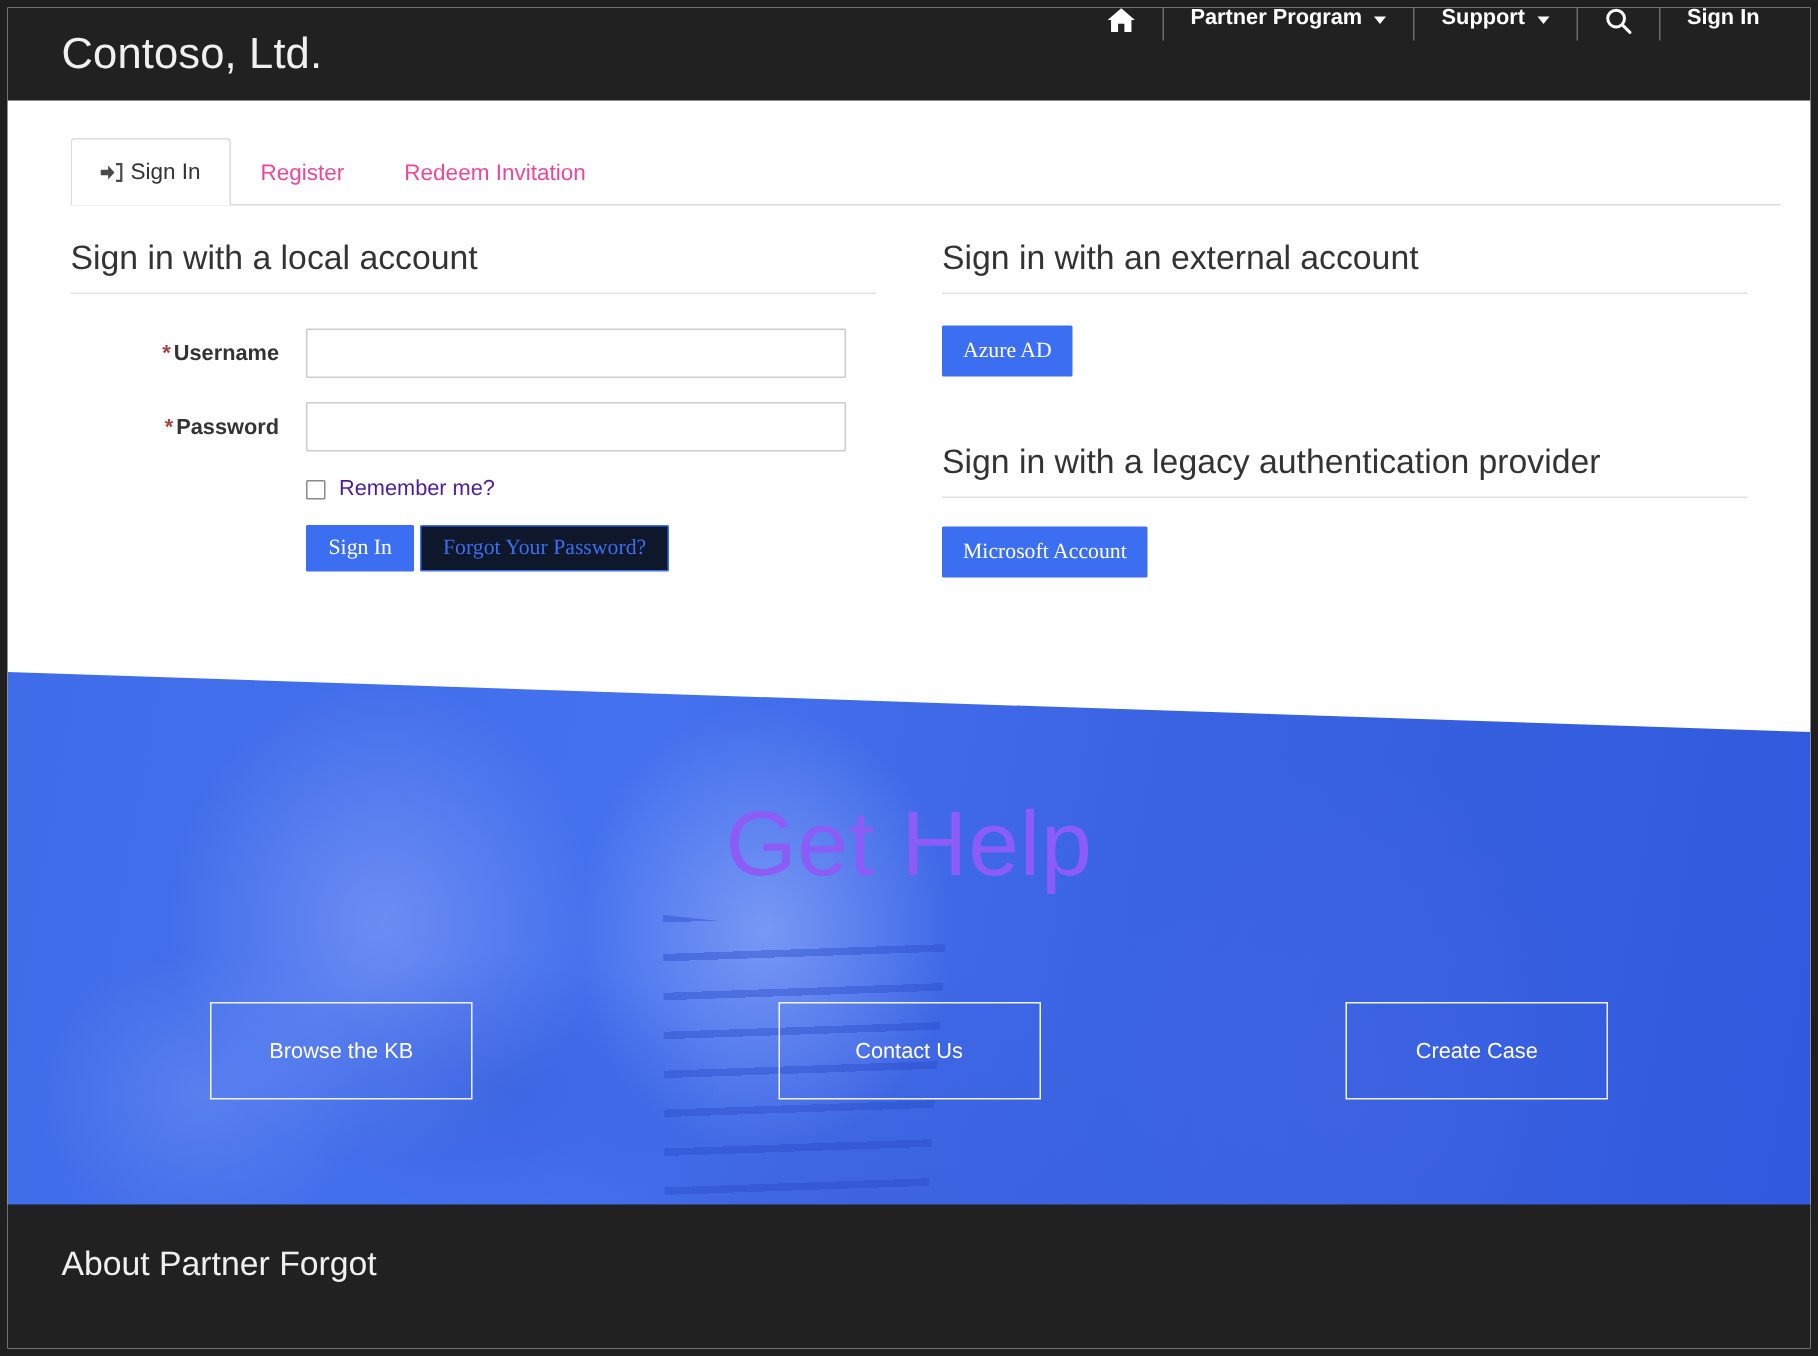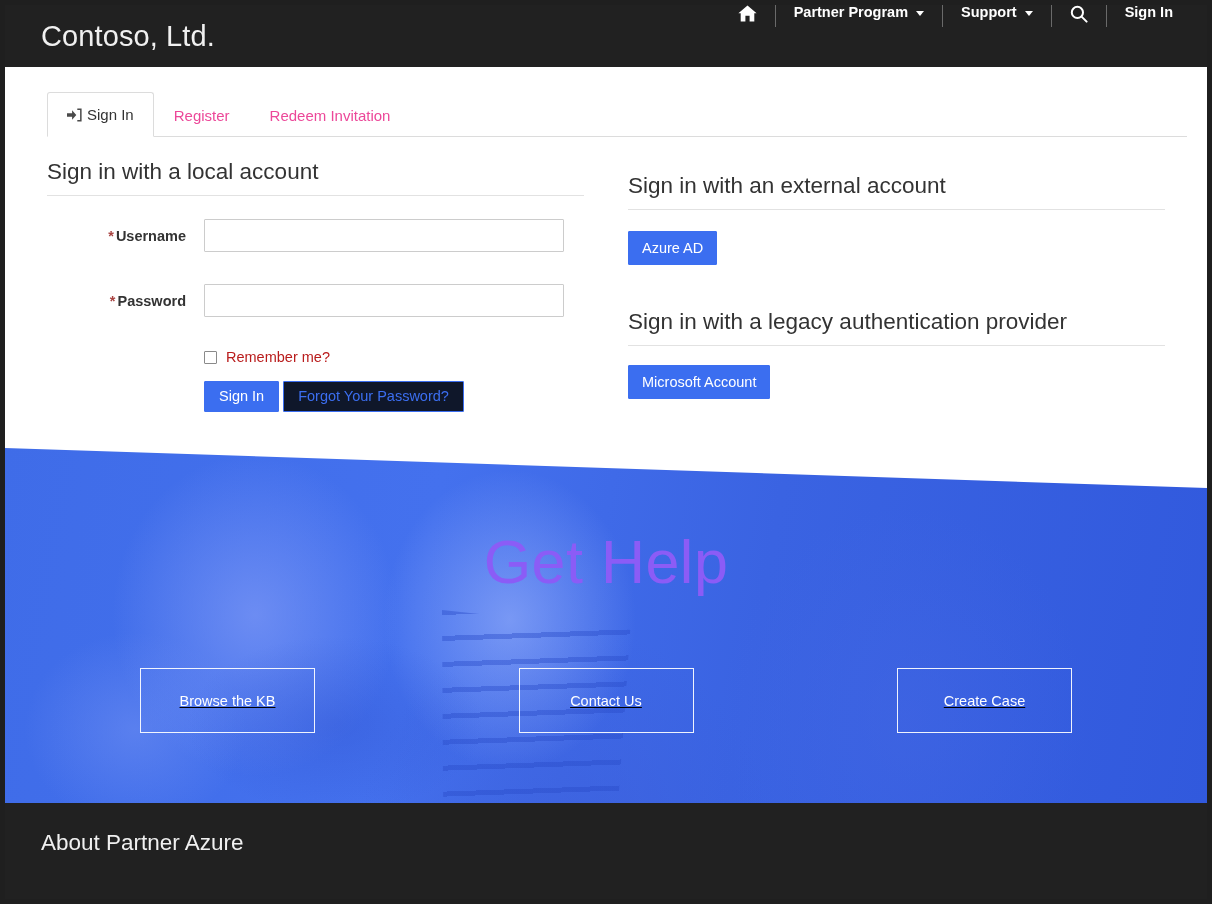--- a/index.html
+++ b/index.html
@@ -108,42 +108,41 @@
   }
   .signin-ico { color: #4a4a4a; }
 
   
   .content {
     position: absolute;
     left: 0; top: 140px;
     width: 1202px;
     display: flex;
     padding: 0 20px 0 20px;
-    align-items: center;
   }
   .col-left { width: 585px; padding: 0 22px; }
   .col-right { width: 585px; padding: 0 22px; }
 
   .sec-title {
     font-size: 22.5px;
     font-weight: 400;
     color: #333333;
     padding-bottom: 10px;
     margin: 14px 0 0 0;
     border-bottom: 1px solid #e2e2e2;
     white-space: nowrap;
   }
   .sec-title.legacy { margin-top: 44px; }
 
   
   .form { margin-top: 23px; }
   .form-row {
     display: flex;
     align-items: center;
-    margin-bottom: 32px;
+    margin-bottom: 16px;
   }
   .form-label {
     width: 157px;
     text-align: right;
     padding-right: 18px;
     font-size: 14.5px;
     font-weight: bold;
     color: #333333;
     white-space: nowrap;
   }
@@ -160,36 +159,36 @@
     outline: none;
     font-family: "Liberation Sans", sans-serif;
   }
   .form-offset { margin-left: 157px; }
   .remember {
     display: flex;
     align-items: center;
     gap: 9px;
     margin: 17px 0 0 0;
     font-size: 14.5px;
-    color: #b91c1c;
+    color: #4c1d95;
     cursor: pointer;
   }
   .cb {
     width: 13px; height: 13px;
     border: 1px solid #8a8a8a;
     background: #fff;
     display: inline-block;
     flex: 0 0 auto;
     border-radius: 1px;
   }
   .btn-row { display: flex; margin-top: 16px; }
 
   .btn {
     font-size: 14.5px;
-    font-family: Liberation Sans, sans-serif;
+    font-family: Liberation Serif, serif;
     padding: 0 14px;
     height: 31px;
     line-height: 29px;
     border-radius: 1px;
     cursor: pointer;
     white-space: nowrap;
     display: inline-block;
   }
   .btn-primary {
     background: #3b6ef0;
@@ -262,21 +261,20 @@
     letter-spacing: 0.5px;
     line-height: 1;
   }
   .hero-ctas {
     position: absolute;
     left: 0; top: 233px;
     width: 1202px;
     display: flex;
     justify-content: space-between;
     padding: 0 135px;
-    text-decoration: underline;
   }
   .hero-btn {
     width: 175px;
     height: 65px;
     border: 1px solid rgba(255,255,255,0.92);
     color: #ffffff;
     font-size: 14.5px;
     display: flex;
     align-items: center;
     justify-content: center;
@@ -428,16 +426,16 @@
     </div>
     <div class="hero-title">Get Help</div>
     <div class="hero-ctas">
       <div class="hero-btn">Browse the KB</div>
       <div class="hero-btn">Contact Us</div>
       <div class="hero-btn">Create Case</div>
     </div>
   </div>
 
   <div class="footer">
-    <div class="footer-title">About Partner Azure</div>
+    <div class="footer-title">About Partner Forgot</div>
   </div>
 
 </div>
 
 </body></html>

